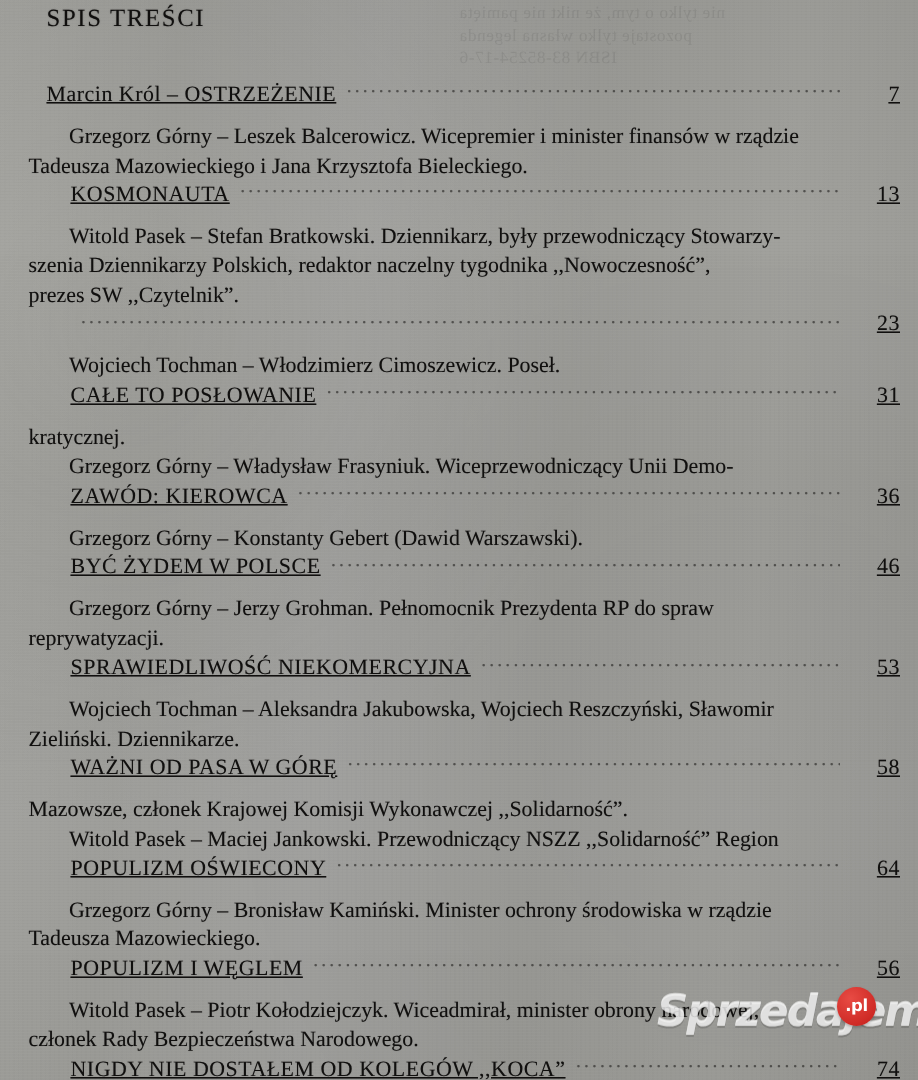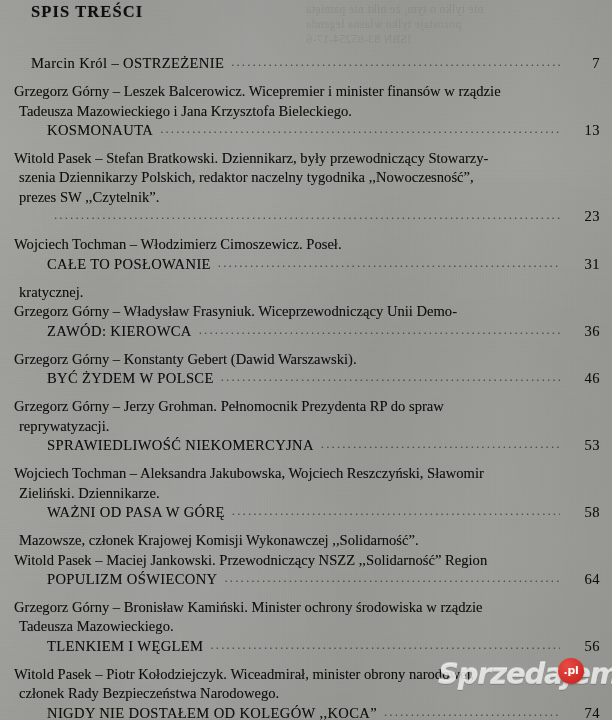--- a/index.html
+++ b/index.html
@@ -55,21 +55,21 @@
     font-family: "Liberation Serif", serif;
     filter: blur(.5px);
   }
 
   #title {
     position: absolute;
     left: 31px;
     top: 2px;
     font-size: 16.5px;
     letter-spacing: 1.1px;
-    font-weight: 700;
+    font-weight: 400;
     white-space: nowrap;
     text-shadow: 0 0 1px rgba(0,0,0,.35);
   }
 
   #toc {
     position: absolute;
     left: 0;
     right: 0;
     top: 54px;
   }
@@ -78,37 +78,38 @@
     position: relative;
     padding: 0 0 0 0;
     margin: 0 0 9px 0;
   }
 
   .ln {
     position: relative;
     font-size: 14.6px;
     line-height: 19.3px;
     white-space: nowrap;
-    padding-left: 14px;
+    padding-left: 46px;
     text-shadow: 0 0 .6px rgba(0,0,0,.30);
   }
   .ln.cont {
     padding-left: 19px;
   }
 
   
   .leadrow {
     position: relative;
     display: flex;
-    align-items: flex-end;
+    align-items: flex-start;
     font-size: 14.6px;
     line-height: 19.3px;
     padding-left: 47px;
     padding-right: 12px;
     text-shadow: 0 0 .6px rgba(0,0,0,.30);
+    text-decoration: underline;
   }
   .entry.first .leadrow { padding-left: 31px; }
 
   .leadrow .caption {
     white-space: nowrap;
     letter-spacing: .35px;
     flex: 0 0 auto;
   }
   .leadrow .dots {
     flex: 1 1 auto;
@@ -265,21 +266,21 @@
         <div class="leadrow">
           <span class="caption">POPULIZM OŚWIECONY</span>
           <span class="dots"></span>
           <span class="pageno">64</span>
         </div>
       </div>
       <div class="entry">
         <div class="ln">Grzegorz Górny – Bronisław Kamiński. Minister ochrony środowiska w rządzie</div>
         <div class="ln cont">Tadeusza Mazowieckiego.</div>
         <div class="leadrow">
-          <span class="caption">TLENKIEM I WĘGLEM</span>
+          <span class="caption">POPULIZM I WĘGLEM</span>
           <span class="dots"></span>
           <span class="pageno">56</span>
         </div>
       </div>
       <div class="entry">
         <div class="ln">Witold Pasek – Piotr Kołodziejczyk. Wiceadmirał, minister obrony narodowej,</div>
         <div class="ln cont">członek Rady Bezpieczeństwa Narodowego.</div>
         <div class="leadrow">
           <span class="caption">NIGDY NIE DOSTAŁEM OD KOLEGÓW ,,KOCA”</span>
           <span class="dots"></span>

